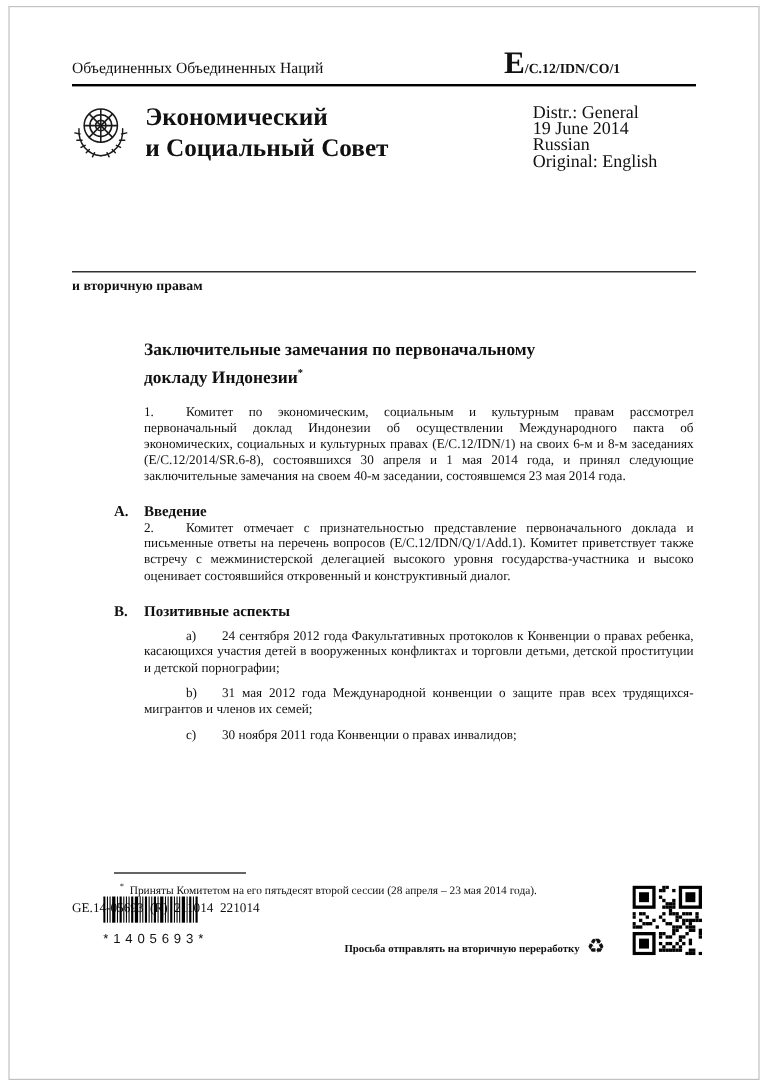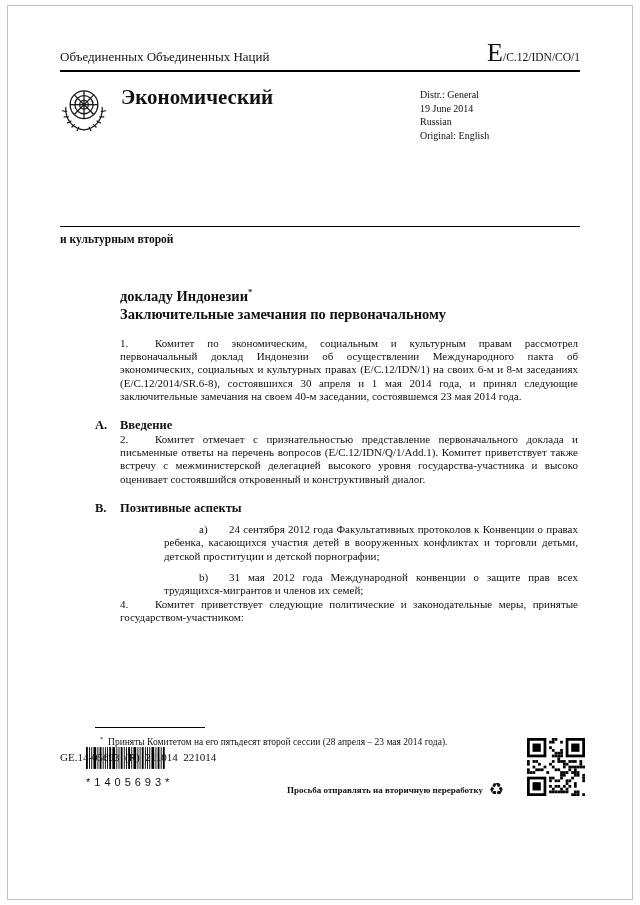--- a/index.html
+++ b/index.html
@@ -12,40 +12,40 @@
     overflow: hidden;
   }
   .page-frame {
     position: absolute; left: 7px; top: 5px; right: 7px; bottom: 5px;
     border: 1px solid #c2c2c0; pointer-events: none;
   }
   .abs { position: absolute; }
 
   
   .org-name { left: 60px; top: 49px; font-size: 13px; }
-  .doc-symbol { left: 420px; top: 40px; width: 160px; text-align: right; white-space: nowrap; }
+  .doc-symbol { left: 420px; top: 40px; width: 160px; text-align: left; white-space: nowrap; font-weight: bold; }
   .doc-symbol .big-e { font-size: 26px; line-height: 26px; vertical-align: baseline; }
   .doc-symbol .rest { font-size: 11.5px; vertical-align: baseline; }
   .rule-top { left: 60px; top: 70px; width: 520px; height: 2px; background: #000; }
   .emblem { left: 58px; top: 82px; width: 52px; height: 54px; }
   .council-title { left: 121px; top: 84px; font-weight: bold; font-size: 21px; line-height: 26px; }
-  .distr-block { left: 420px; top: 88px; font-size: 10px; line-height: 13.5px; }
+  .distr-block { left: 444px; top: 88px; font-size: 15px; line-height: 13.5px; }
   .rule-mid { left: 60px; top: 226px; width: 520px; height: 1px; background: #000; }
   .committee { left: 60px; top: 233px; font-weight: bold; font-size: 11.5px; line-height: 13.5px; }
 
   
   .content { left: 120px; top: 283px; width: 458px; font-size: 11px; line-height: 13.3px; text-align: justify; }
   .doc-title { font-weight: bold; font-size: 14.5px; line-height: 18px; text-align: left; }
   .doc-title sup { font-size: 60%; }
   .para { margin-top: 0; }
   .para.first { margin-top: 14px; }
   .pnum { display: inline-block; width: 35px; }
   .section { margin-top: 16px; margin-left: -25px; display: flex; font-weight: bold; font-size: 12.5px; text-align: left; }
   .section .letter { width: 25px; flex: 0 0 25px; }
-  .sub { margin-top: 8px; text-indent: 35px; margin-left: 44px; }
+  .sub { margin-top: 8px; text-indent: 35px; }
   .sub .smk { display: inline-block; width: 30px; text-indent: 0; }
 
   
   .footnote-rule { left: 95px; top: 727px; width: 110px; height: 1px; background: #000; }
   .footnote { left: 95px; top: 733px; width: 445px; font-size: 9.5px; line-height: 12px; }
   .footnote sup { font-size: 75%; }
   .ge-number { left: 60px; top: 751px; font-size: 11px; white-space: pre; text-align: center; }
   .barcode-wrap { left: 58px; top: 746px; width: 86px; text-align: left; margin-left: 28px; }
   .barcode-text { font-size: 11px; letter-spacing: 4px; margin-top: 2px; font-family: "Liberation Sans", "DejaVu Sans", sans-serif; }
   .recycle-note { left: 287px; top: 781px; font-size: 9px; font-weight: bold; display: flex; align-items: center; gap: 6px; font-family: "Liberation Serif", serif; }
@@ -81,40 +81,41 @@
       <path d="M9,28 C8,43 18,53 30,54"></path>
       <path d="M51,28 C52,43 42,53 30,54"></path>
       <path d="M10,33 l-5,-1 M12,39 l-5,0 M15,44 l-4,2 M19,48 l-3,3 M24,51 l-2,4"></path>
       <path d="M50,33 l5,-1 M48,39 l5,0 M45,44 l4,2 M41,48 l3,3 M36,51 l2,4"></path>
     </g>
   </svg>
 </div>
 
 <div class="abs council-title">
   <div>Экономический</div>
+  <div>и Социальный Совет</div>
 </div>
 
 <div class="abs distr-block">
   <div>Distr.: General</div>
   <div>19 June 2014</div>
   <div>Russian</div>
   <div>Original: English</div>
 </div>
 
 <div class="abs rule-mid"></div>
 
 <div class="abs committee">
-  <div>и культурным второй</div>
+  <div>и вторичную правам</div>
 </div>
 
 <div class="abs content">
 
   <div class="doc-title">
+    <div>Заключительные замечания по первоначальному</div>
     <div><span>докладу Индонезии</span><sup>*</sup></div>
-    <div>Заключительные замечания по первоначальному</div>
   </div>
 
   <div class="para first"><span class="pnum">1.</span><span>Комитет по экономическим, социальным и культурным правам рассмотрел первоначальный доклад Индонезии об осуществлении Международного пакта об экономических, социальных и культурных правах (E/C.12/IDN/1) на своих 6-м и 8-м заседаниях (E/C.12/2014/SR.6-8), состоявшихся 30 апреля и 1 мая 2014 года, и принял следующие заключительные замечания на своем 40-м заседании, состоявшемся 23 мая 2014 года.</span></div>
 
   <div class="section">
     <span class="letter">A.</span>
     <span>Введение</span>
   </div>
 
   <div class="para"><span class="pnum">2.</span><span>Комитет отмечает с признательностью представление первоначального доклада и письменные ответы на перечень вопросов (E/C.12/IDN/Q/1/Add.1). Комитет приветствует также встречу с межминистерской делегацией высокого уровня государства-участника и высоко оценивает состоявшийся откровенный и конструктивный диалог.</span></div>
@@ -122,22 +123,22 @@
   <div class="section">
     <span class="letter">B.</span>
     <span>Позитивные аспекты</span>
   </div>
 
 
   <div class="sub"><span class="smk">a)</span><span>24 сентября 2012 года Факультативных протоколов к Конвенции о правах ребенка, касающихся участия детей в вооруженных конфликтах и торговли детьми, детской проституции и детской порнографии;</span></div>
 
   <div class="sub"><span class="smk">b)</span><span>31 мая 2012 года Международной конвенции о защите прав всех трудящихся-мигрантов и членов их семей;</span></div>
 
-
-  <div class="para"><span class="pnum">4.</span><span>Комитет приветствует следующие политические и законодательные меры, принятые государством-участником:</span></div>
+  <div class="sub"><span class="smk">c)</span><span>30 ноября 2011 года Конвенции о правах инвалидов;</span></div>
+
 
 </div>
 
 <div class="abs footnote-rule"></div>
 <div class="abs footnote">
   &nbsp;&nbsp;<sup>*</sup>&nbsp;&nbsp;<span>Приняты Комитетом на его пятьдесят второй сессии (28 апреля – 23 мая 2014 года).</span>
 </div>
 
 <div class="abs ge-number">GE.14-05693  (R)  211014  221014</div>
 

